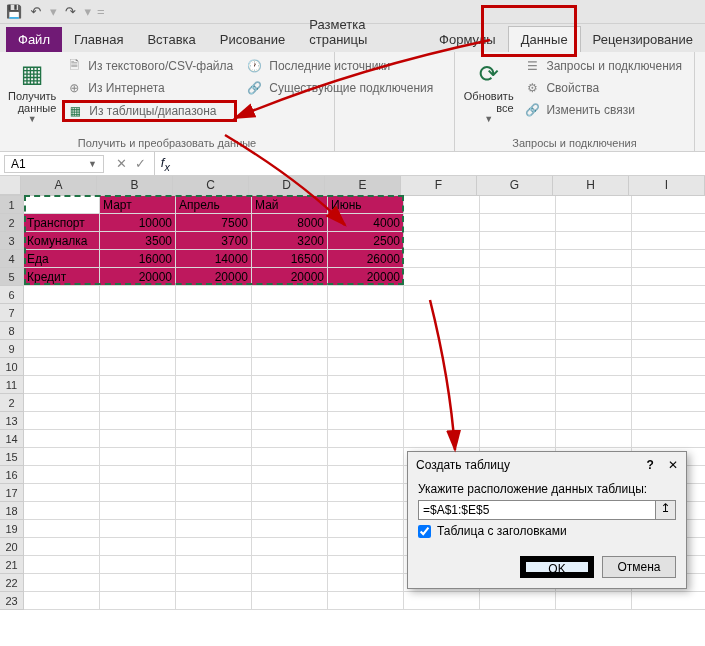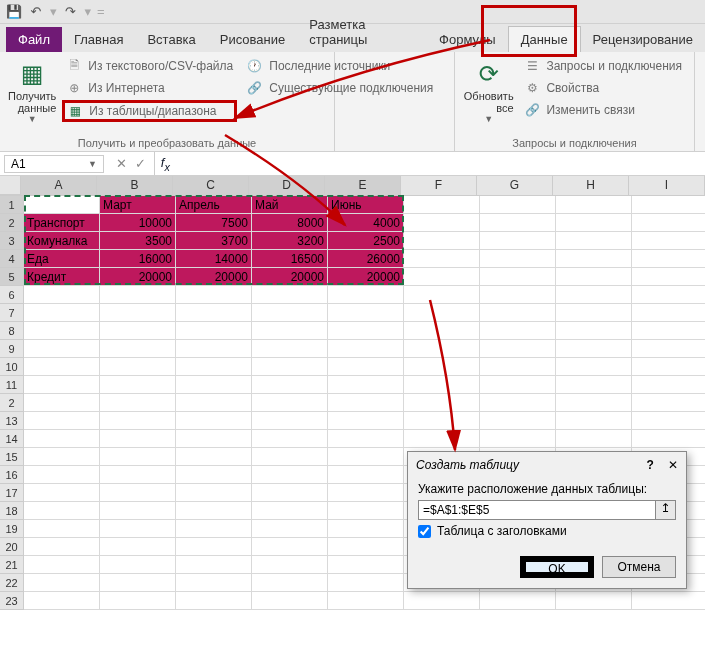--- a/index.html
+++ b/index.html
@@ -471,21 +471,21 @@
         <path d="M0,0 L0,6 L9,3 z" fill="#c00000"></path>
       </marker>
     </defs>
   <path d="M 490,40 Q 350,70 235,118" stroke="#c00000" stroke-width="2.5" fill="none" marker-end="url(#ah)"></path>
   <path d="M 225,135 Q 300,180 345,225" stroke="#c00000" stroke-width="2.5" fill="none" marker-end="url(#ah)"></path>
   <path d="M 430,300 Q 450,380 455,450" stroke="#c00000" stroke-width="2.5" fill="none" marker-end="url(#ah)"></path>
 </svg>
 
 <div class="dialog">
   <div class="dtitle">
-    <span style="font-weight:400;font-style:italic;">Создать таблицу</span>
+    <span style="font-weight:400;">Создать таблицу</span>
     <span class="r">
       <span style="font-weight:bold;">?</span>
       <span>✕</span>
     </span>
   </div>
   <div class="dbody">
     <div>Укажите расположение данных таблицы:</div>
     <div class="refbox">
       <input type="text" value="=$A$1:$E$5" style="">
       <div class="pick">↥</div>

